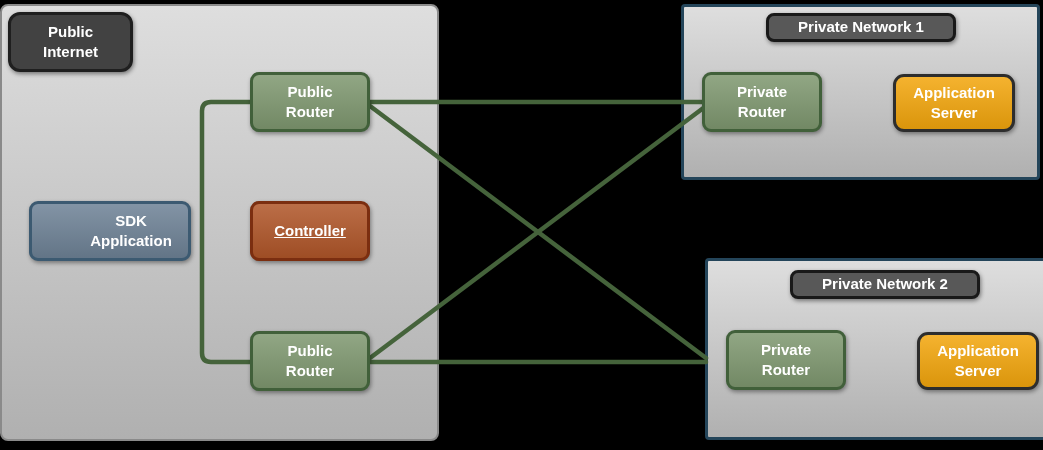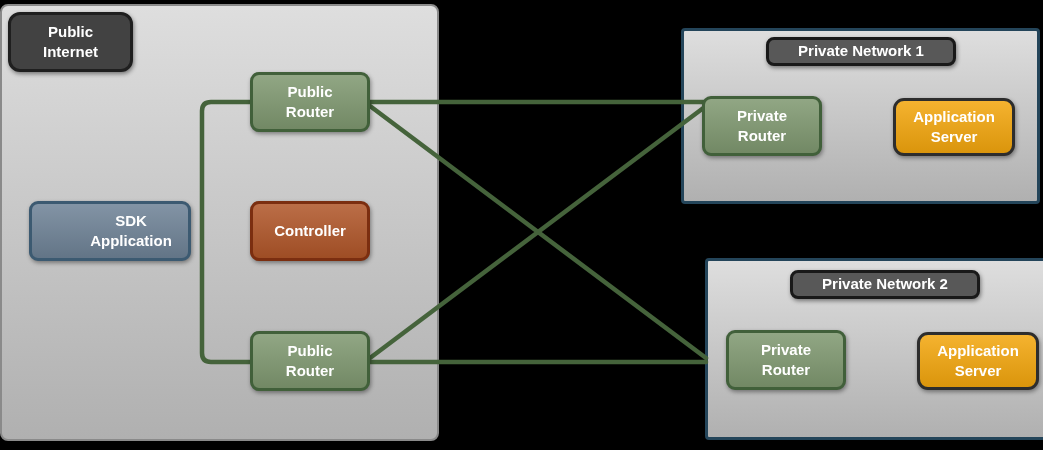--- a/index.html
+++ b/index.html
@@ -25,21 +25,21 @@
     left: 0; top: 4px;
     width: 435px; height: 433px;
     border: 2px solid var(--container-border);
     border-radius: 8px;
   }
   .private-network {
     width: 353px; height: 170px;
     border: 3px solid var(--network-border);
     border-radius: 4px;
   }
-  .pn1 { left: 681px; top: 4px; margin-top: 24px; }
+  .pn1 { left: 681px; top: 4px; }
   .pn2 { left: 705px; top: 258px; height: 176px; }
 
   
   .node {
     position: absolute;
     z-index: 10;
     display: flex;
     align-items: center;
     justify-content: center;
     text-align: center;
@@ -53,21 +53,21 @@
     box-shadow: 1px 2px 4px rgba(0,0,0,0.40);
   }
   .router {
     background-color: var(--router-fill);
     border: 3px solid var(--router-border);
     width: 114px; height: 54px;
   }
   .controller {
     background-color: var(--controller-fill);
     border: 3px solid var(--controller-border);
-    width: 114px; height: 54px;
+    width: 114px; height: 54px; text-decoration: underline;
   }
   .sdk {
     background-color: var(--sdk-fill);
     border: 3px solid var(--sdk-border);
     width: 114px; height: 54px; padding-left: 42px;
   }
   .server {
     background-color: var(--server-fill);
     border: 3px solid var(--server-border);
     width: 116px; height: 52px;

